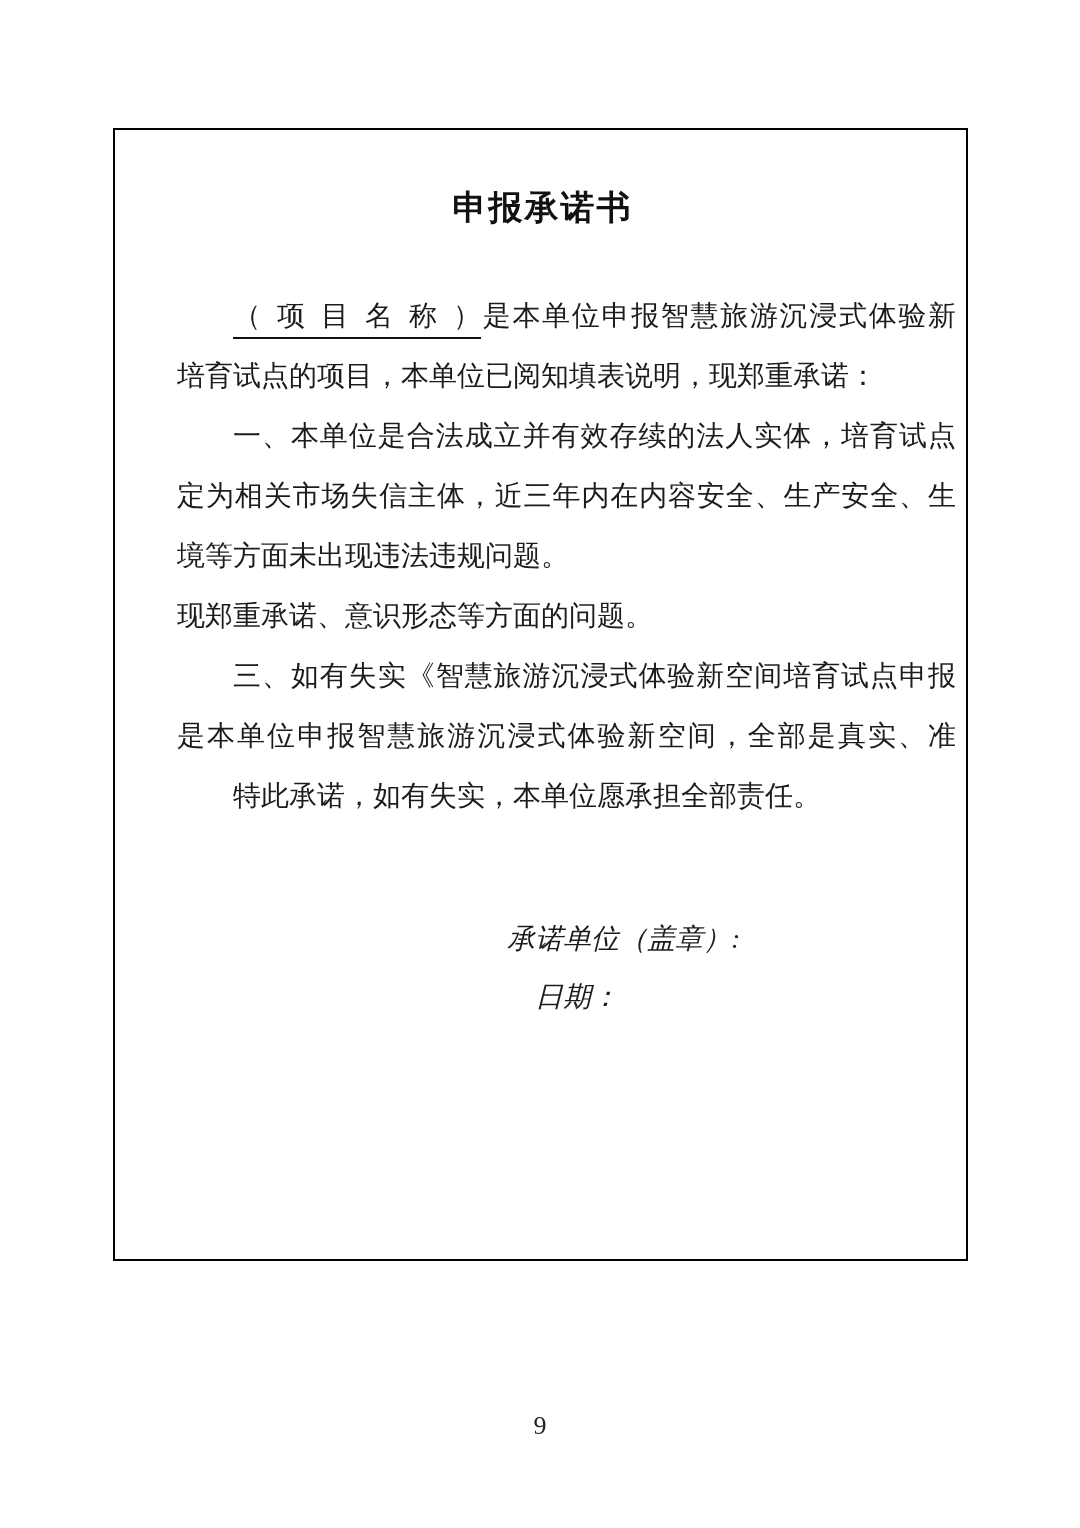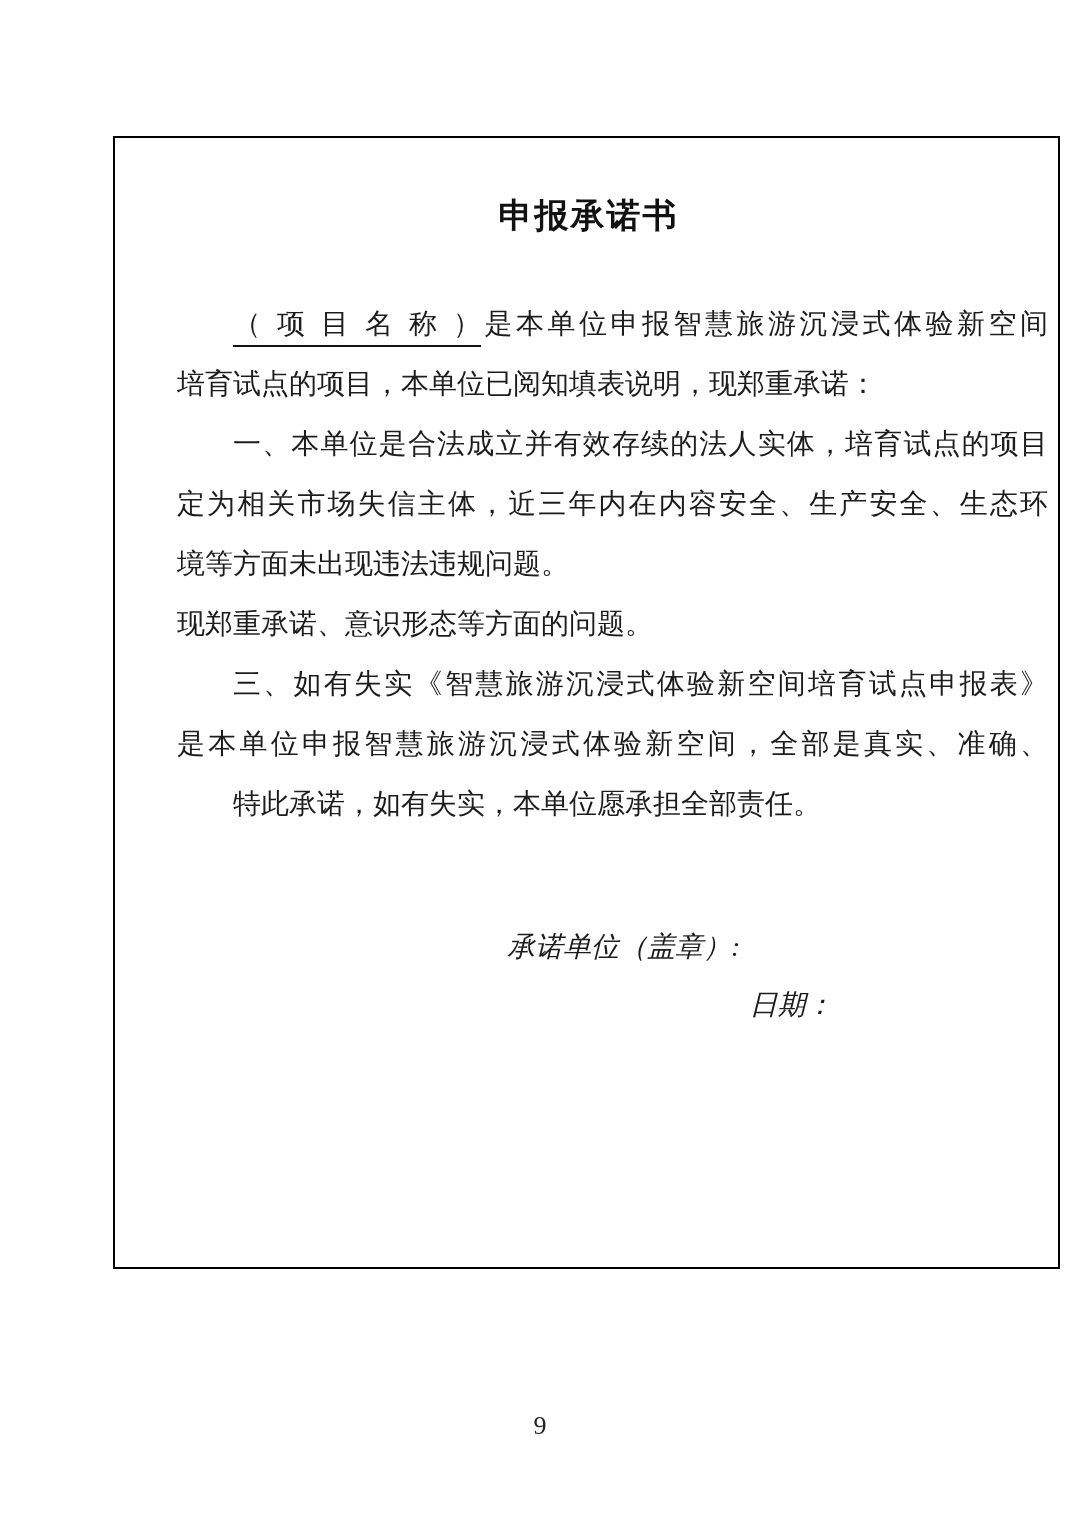--- a/index.html
+++ b/index.html
@@ -9,22 +9,22 @@
     width: 1080px;
     height: 1528px;
     background: #ffffff;
     font-family: "Liberation Serif", serif;
     color: #1c1c1c;
     overflow: hidden;
   }
   .frame {
     position: absolute;
     left: 113px;
-    top: 136px;
-    width: 947px;
+    top: 128px;
+    width: 855px;
     height: 1133px;
     border: 2px solid #000000;
     padding: 54px 10px 0 14px;
   }
   .doc-title {
     font-family: "Liberation Sans", sans-serif;
     font-weight: 700;
     font-size: 34px;
     line-height: 46px;
     letter-spacing: 2px;
@@ -53,21 +53,21 @@
     border-bottom: 2px solid #111111;
     padding-bottom: 5px;
   }
   .sig-block {
     margin-top: 84px;
     margin-left: 378px;
     font-size: 28px;
     font-style: italic;
   }
   .sig-line { line-height: 58px; height: 58px; }
-  .sig-line.date { padding-left: 28px; text-align: center; }
+  .sig-line.date { padding-left: 28px; }
   .page-number {
     position: absolute;
     left: 0;
     top: 1408px;
     width: 100%;
     text-align: center;
     font-size: 26px;
     line-height: 36px;
     color: #222222;
   }

